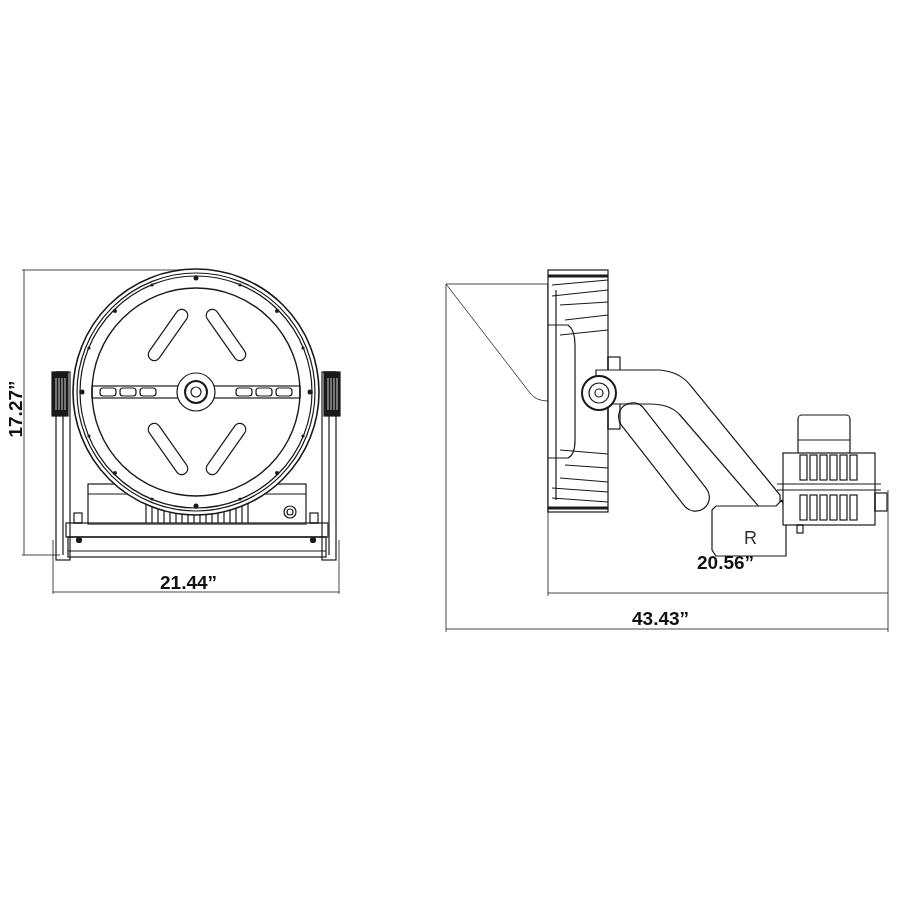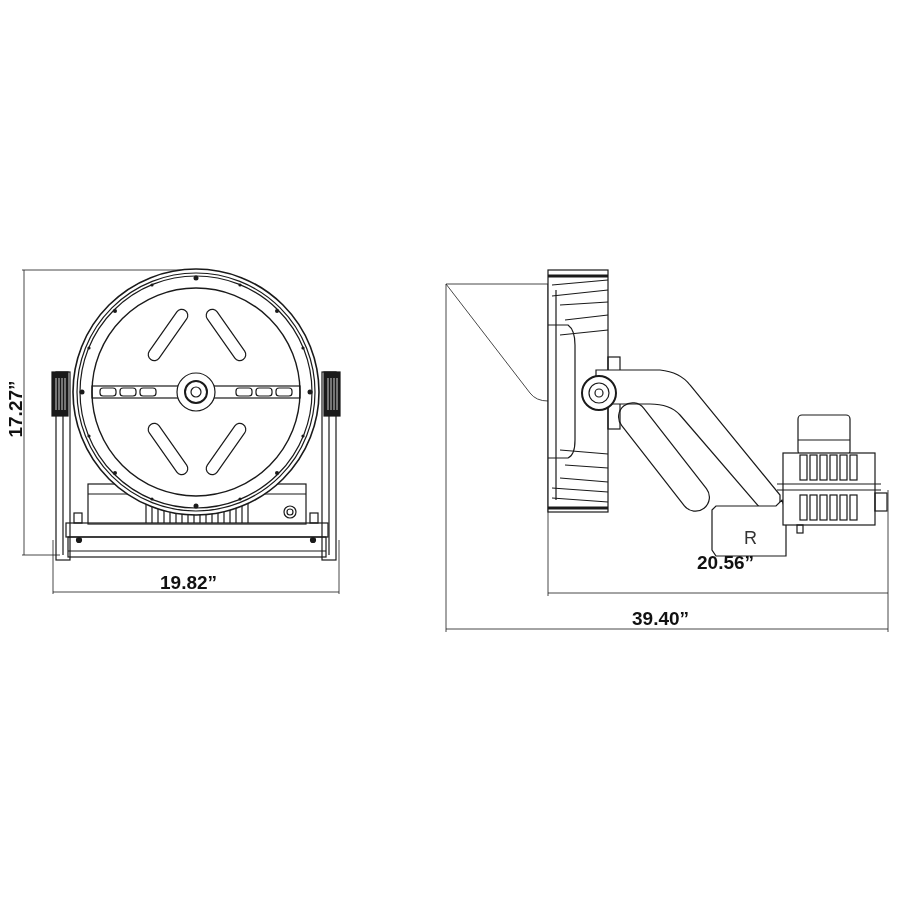--- a/index.html
+++ b/index.html
@@ -180,19 +180,19 @@
           <rect x="850" y="495" width="7" height="25"></rect>
       </g>
       <rect x="875" y="493" width="12" height="18"></rect>
       <rect x="797" y="525" width="6" height="8"></rect>
     </g>
   </g>
 </svg>
 
 <div class="dim-label dim-vertical" style="left:-14px; top:398px; width:60px; text-align:center;">17.27”</div>
 
-<div class="dim-label" style="left:160px; top:572px;">19.82”</div>
+<div class="dim-label" style="left:160px; top:572px;">21.44”</div>
 
 <div class="dim-label" style="left:697px; top:552px;">20.56”</div>
 
-<div class="dim-label" style="left:632px; top:608px;">39.40”</div>
+<div class="dim-label" style="left:632px; top:608px;">43.43”</div>
 
 <div style="position:absolute; left:744px; top:528px; font-family:'Liberation Sans', sans-serif; font-size:18px; color:#333;">R</div>
 
 </body></html>

